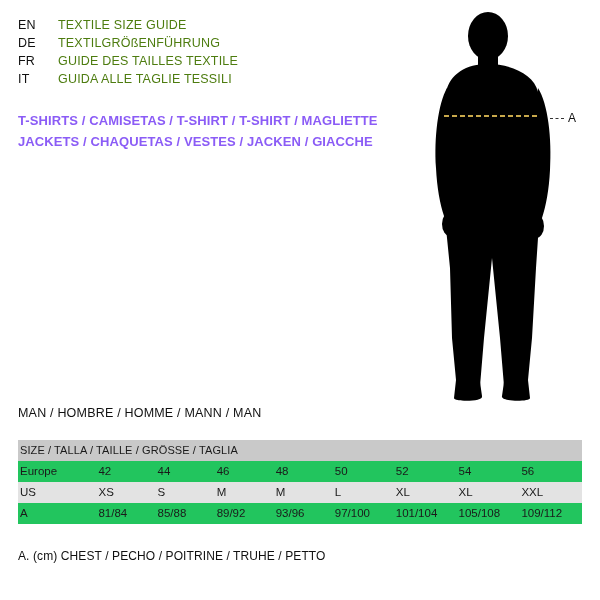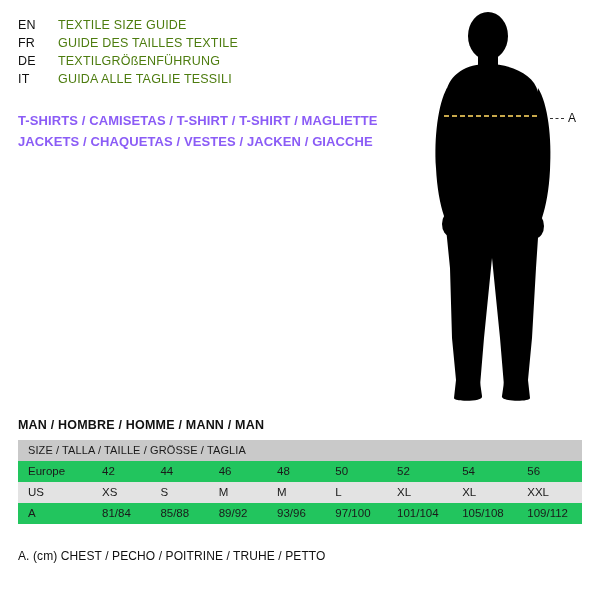--- a/index.html
+++ b/index.html
@@ -89,38 +89,38 @@
     width: 14px;
     border-top: 1px dashed #333;
     vertical-align: middle;
     margin-right: 4px;
   }
 
   
   .table-title {
     position: absolute;
     left: 18px;
-    top: 418px;
+    top: 406px;
     font-size: 12.5px;
-    font-weight: bold;
+    font-weight: normal;
     letter-spacing: 0.2px;
     color: #111;
     white-space: nowrap;
   }
   table.size-table {
     position: absolute;
     left: 18px;
     top: 440px;
     width: 564px;
     border-collapse: collapse;
     font-size: 11.5px;
     color: #1a1a1a;
   }
   table.size-table td {
-    padding: 3px 2px 3px 10px;
+    padding: 3px 2px 3px 2px;
     line-height: 15px;
     white-space: nowrap;
   }
   tr.row-head td {
     background: #c9c9c9;
     font-size: 11px;
     letter-spacing: 0.1px;
   }
   tr.row-shade td {
     background: #e3e3e3;
@@ -151,26 +151,26 @@
 <body>
 
 <div class="page">
 
   <div class="lang-block">
     <div class="lang-row">
       <span class="lang-code">EN</span>
       <span class="lang-text">TEXTILE SIZE GUIDE</span>
     </div>
     <div class="lang-row">
+      <span class="lang-code">DE</span>
+      <span class="lang-text">TEXTILGRÖßENFÜHRUNG</span>
+    </div>
+    <div class="lang-row">
       <span class="lang-code">FR</span>
       <span class="lang-text">GUIDE DES TAILLES TEXTILE</span>
-    </div>
-    <div class="lang-row">
-      <span class="lang-code">DE</span>
-      <span class="lang-text">TEXTILGRÖßENFÜHRUNG</span>
     </div>
     <div class="lang-row">
       <span class="lang-code">IT</span>
       <span class="lang-text">GUIDA ALLE TAGLIE TESSILI</span>
     </div>
   </div>
 
   <div class="cat-block">
     <div class="cat-line">T-SHIRTS / CAMISETAS / T-SHIRT / T-SHIRT / MAGLIETTE</div>
     <div class="cat-line">JACKETS / CHAQUETAS / VESTES / JACKEN / GIACCHE</div>

